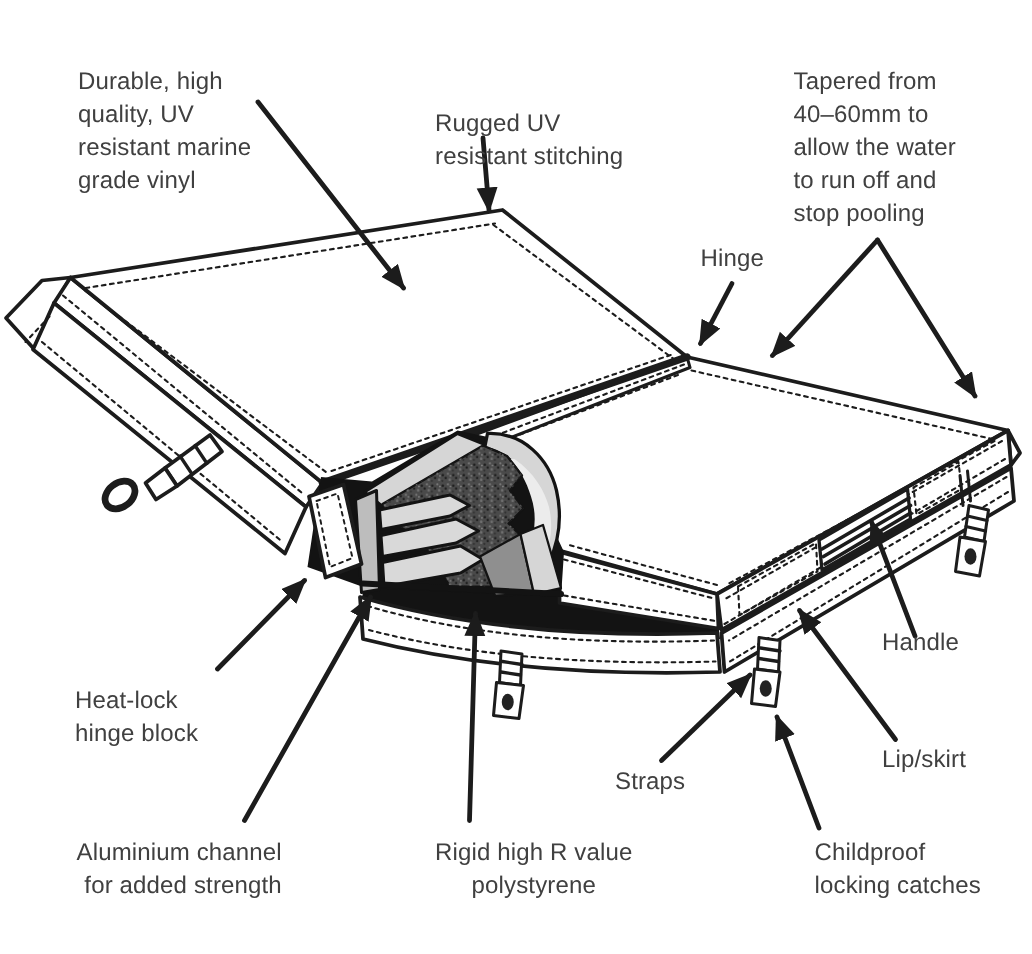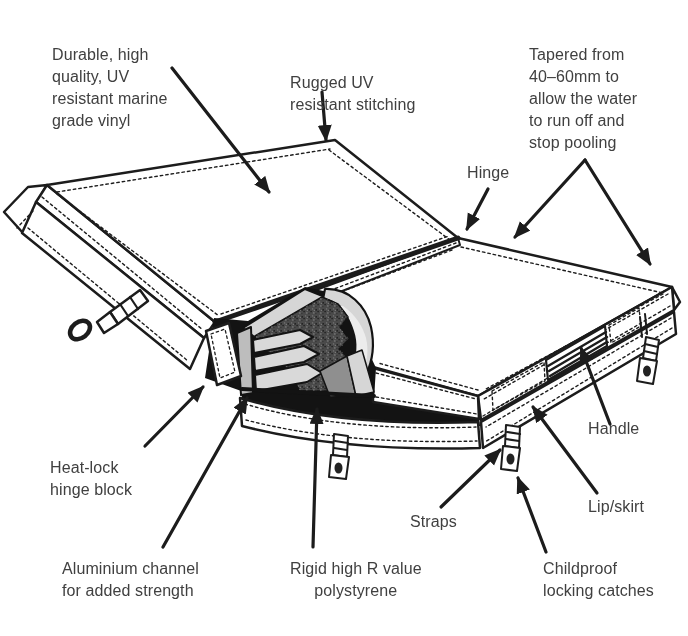--- a/index.html
+++ b/index.html
@@ -13,21 +13,21 @@
     letter-spacing:.1px;white-space:nowrap;
   }
   .lbl-vinyl{left:52px;top:44px;}
   .lbl-stitching{left:290px;top:44px;margin-top:28px;}
   .lbl-tapered{left:529px;top:44px;}
   .lbl-hinge{left:467px;top:162px;}
   .lbl-heatlock{left:50px;top:433px;margin-top:24px;}
   .lbl-handle{left:588px;top:418px;}
   .lbl-lipskirt{left:588px;top:496px;}
   .lbl-straps{left:410px;top:511px;}
-  .lbl-aluminium{left:62px;top:558px;}
+  .lbl-aluminium{left:51px;top:558px;text-align:right;}
   .lbl-polystyrene{left:290px;top:558px;text-align:center;}
   .lbl-childproof{left:543px;top:558px;}
   .ln{display:block;}
 </style>
 </head>
 <body>
 
 <div id="stage">
 
   <svg id="diagram" width="688" height="636" viewBox="0 0 688 636" stroke-linejoin="round" stroke-linecap="round">

